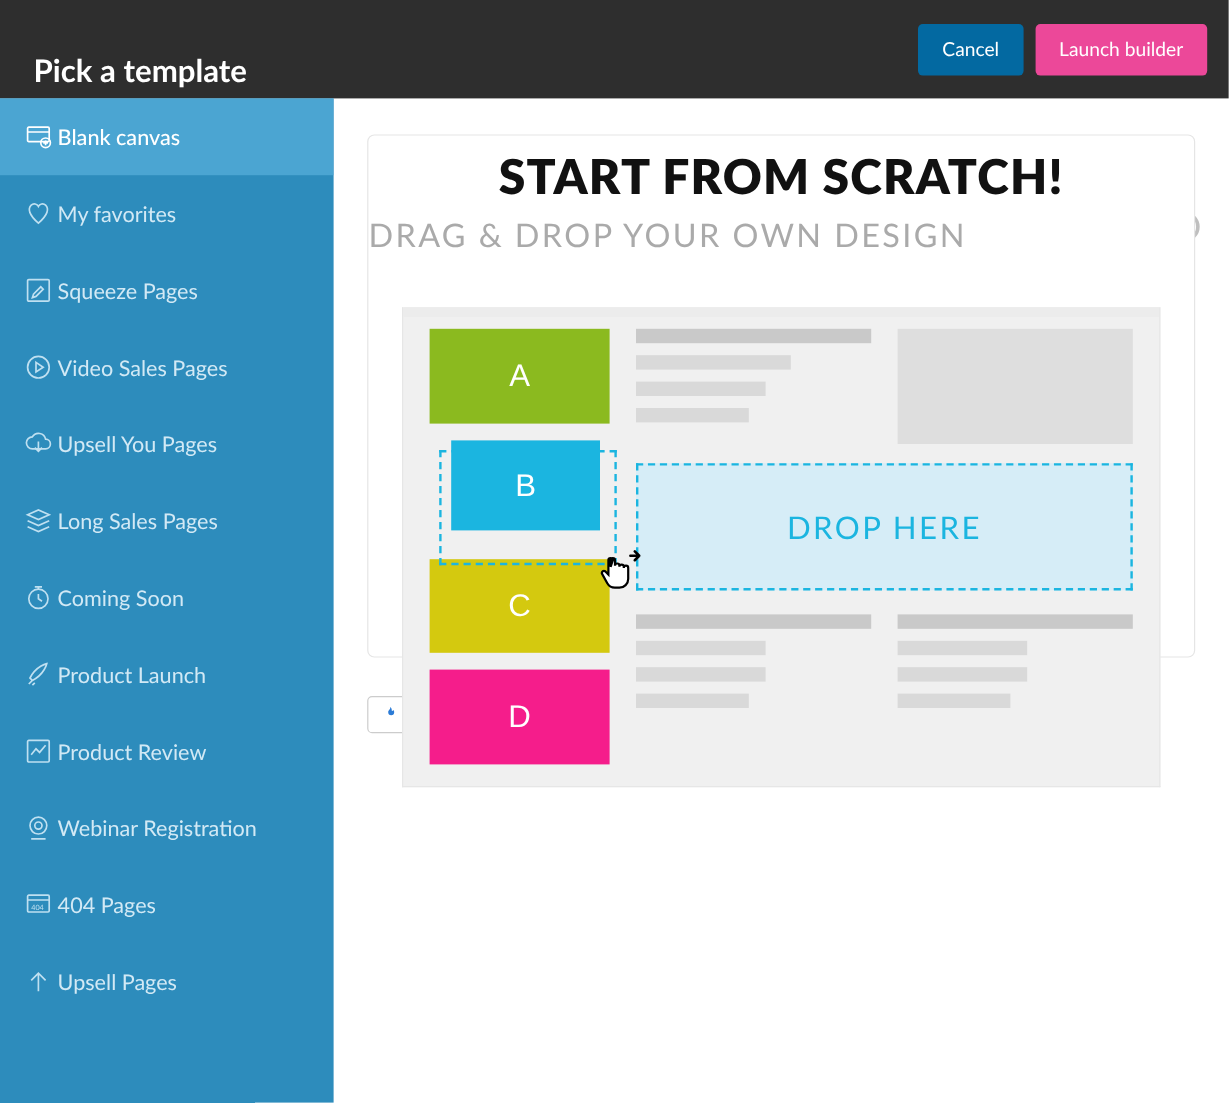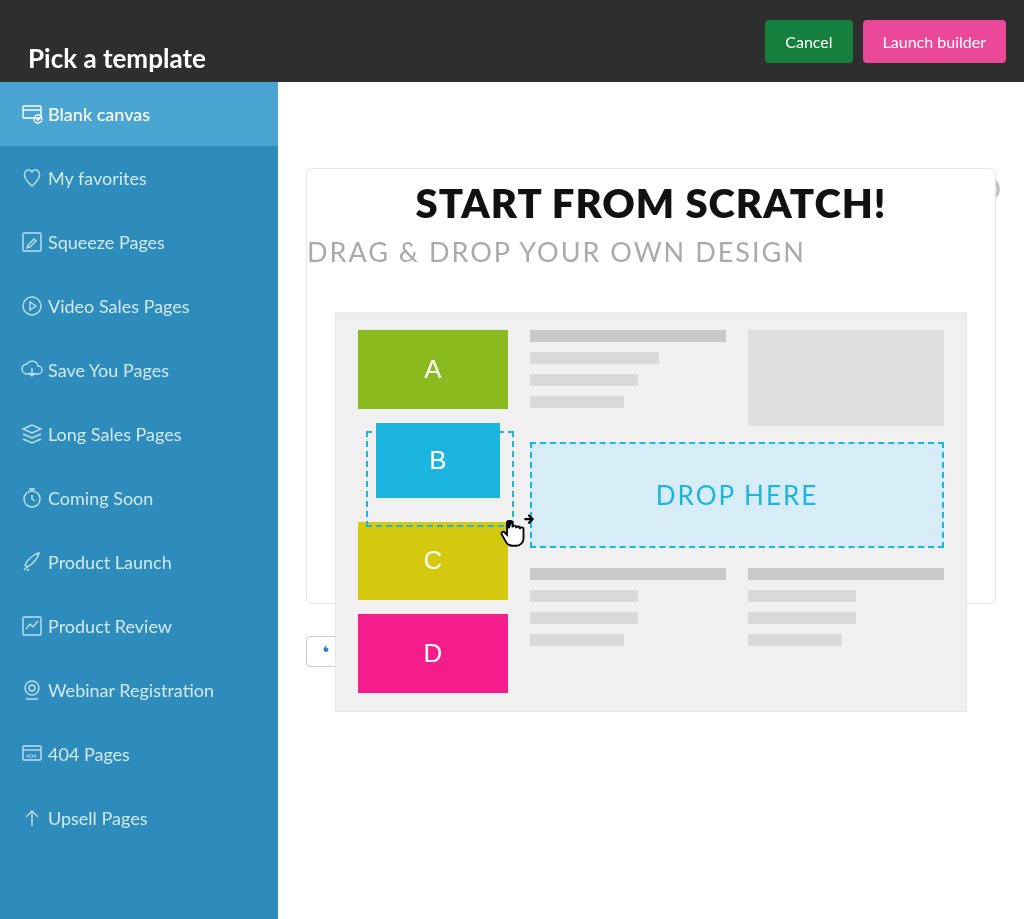--- a/index.html
+++ b/index.html
@@ -5,21 +5,21 @@
   * { box-sizing: border-box; margin: 0; padding: 0; }
   html, body { width: 1024px; height: 919px; font-family: "Lato","Helvetica Neue",Arial,sans-serif; background:#fff; }
   .header {
     height: 82px; background:#2e2e2e; display:flex; align-items:center;
     justify-content: space-between; padding: 0 18px 0 28px;
   }
   .header-title { color:#fff; font-size:26px; font-weight:700;margin-top:34px; }
   .header-buttons { display:flex; gap:10px; }
   .btn { border:none; border-radius:4px; font-size:16px; color:#fff;
          padding:12px 20px; cursor:pointer; font-family:inherit; }
-  .btn-cancel{ background:#15803d; }
+  .btn-cancel{ background:#0369a1; }
   .btn-launch{ background:#ec4899; }
 
   .body { display:flex; height: calc(919px - 82px); }
   .sidebar { width:278px; background:#2d8cbc; overflow:hidden; }
   .side-item{
     display:flex; align-items:center; height:64px; padding-left:20px;
     color:#d2e9f5; font-size:18px; cursor:pointer; gap:4px;
   }
   .side-item.active{ background:#4ba5d2; color:#fff; font-weight:500; }
   .side-icon{ width:24px; height:24px; flex:0 0 24px; display:flex;
@@ -36,21 +36,21 @@
     font-size:13px; font-weight:700; padding:3px 9px 3px 6px;
     cursor:pointer;
   }
   .save-pill .pin{
     width:14px;height:14px;border-radius:50%;background:#fff;
     color:#E60023;font-size:10px;font-weight:900;display:flex;
     align-items:center;justify-content:center;font-family:Georgia,serif;
   }
 
   .preview-card{
-    margin-top:56px; position:relative;
+    position:relative;
     border:1px solid #e5e5e5; border-radius:6px; background:#fff;
     padding:0; height:436px;
   }
   .expand-icon{
     position:absolute; top:-6px; right:-6px;
     color:#bfbfbf; cursor:pointer;
   }
 
   .preview-title{
     text-align:center; font-size:40px; font-weight:800; letter-spacing:1px;
@@ -159,21 +159,21 @@
       <span>Video Sales Pages</span>
     </div>
 
     <div class="side-item">
       <span class="side-icon">
         <svg viewBox="0 0 24 24">
             <path d="M7 16a5 5 0 010-10 6 6 0 0111 2 4 4 0 010 8H7z"></path>
             <path d="M12 10v8M9 15l3 3 3-3"></path>
           </svg>
       </span>
-      <span>Save You Pages</span>
+      <span>Upsell You Pages</span>
     </div>
 
     <div class="side-item">
       <span class="side-icon">
         <svg viewBox="0 0 24 24">
             <path d="M3 7l9-4 9 4-9 4-9-4zM3 12l9 4 9-4M3 17l9 4 9-4"></path>
           </svg>
       </span>
       <span>Long Sales Pages</span>
     </div>

